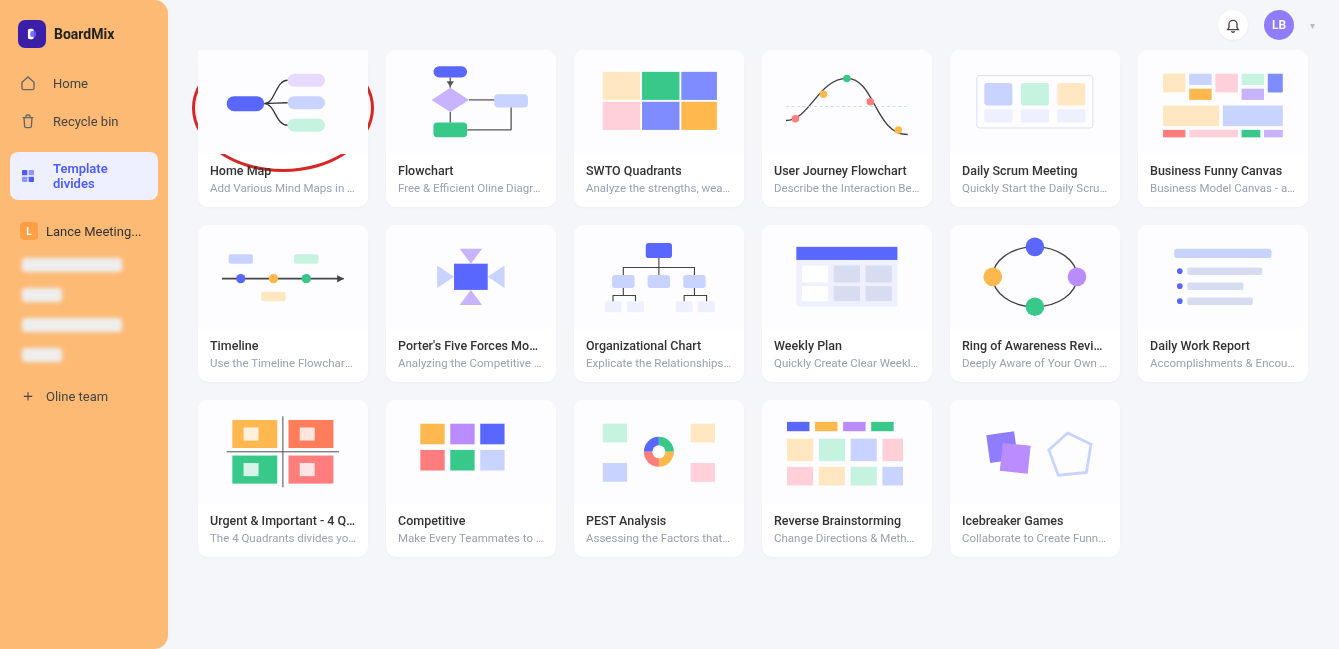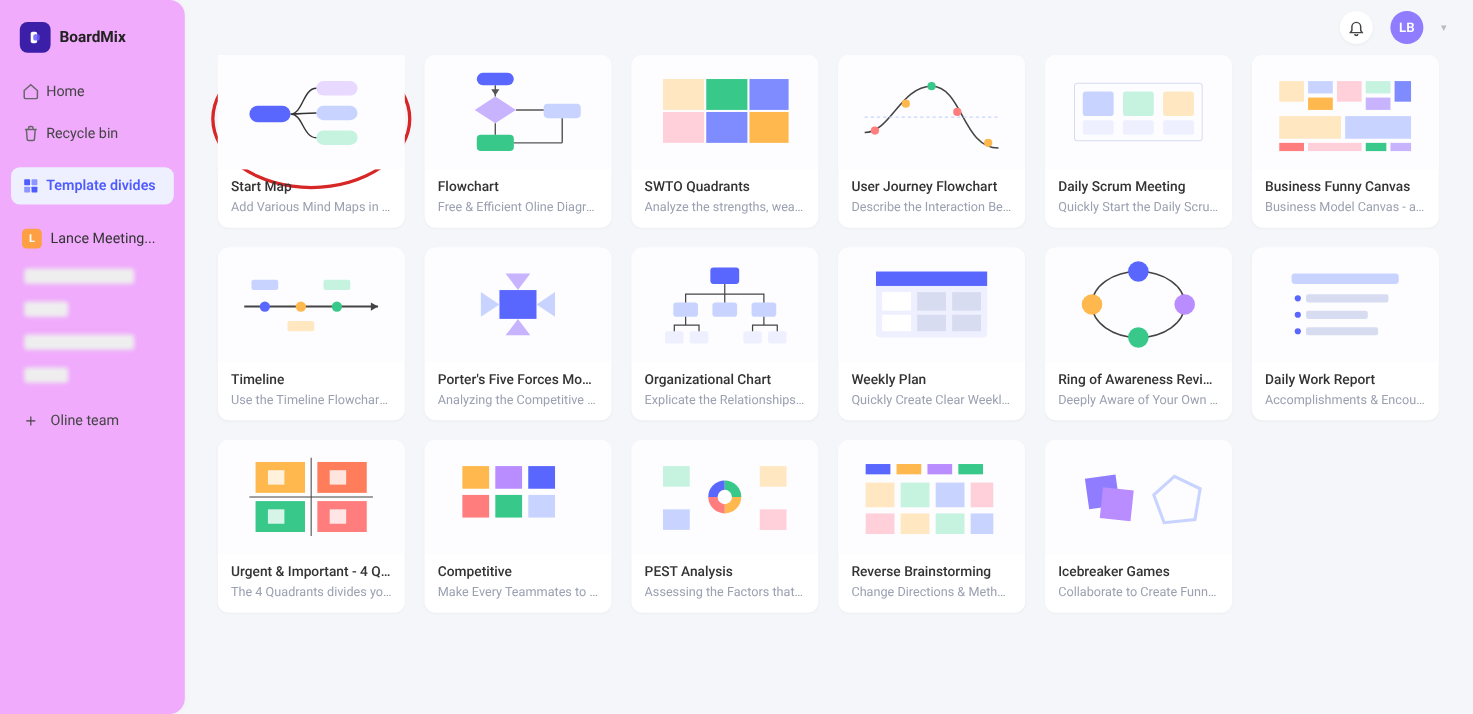--- a/index.html
+++ b/index.html
@@ -1,25 +1,25 @@
 <!DOCTYPE html>
 <html><head>
 <meta charset="utf-8">
 <style>
   * { box-sizing: border-box; margin: 0; padding: 0; }
   body { font-family: -apple-system, BlinkMacSystemFont, "Segoe UI", Roboto, Arial, sans-serif; background: #f5f6fa; color: #333; font-size: 13px; }
   .app { display: flex; height: 649px; width: 1339px; overflow: hidden; }
 
   
-  .sidebar { width: 168px; background: #f0abfc; border-radius: 0 14px 14px 0; padding: 14px 10px; display: flex; flex-direction: column; gap: 4px; box-shadow: 0 0 6px rgba(0,0,0,0.03); }
+  .sidebar { width: 168px; background: #fdba74; border-radius: 0 14px 14px 0; padding: 14px 10px; display: flex; flex-direction: column; gap: 4px; box-shadow: 0 0 6px rgba(0,0,0,0.03); }
   .logo-row { display: flex; align-items: center; gap: 8px; padding: 6px 8px 14px 8px; }
   .logo-badge { width: 28px; height: 28px; background: #3c1fa8; border-radius: 7px; display:flex; align-items:center; justify-content:center; }
   .logo-badge svg { width:14px; height:14px; }
   .logo-text { font-weight: 700; font-size: 14px; color: #222; }
-  .nav-item { display:flex; align-items:center; gap:6px; padding: 9px 10px; border-radius: 8px; cursor:pointer; color:#444; font-size:13px; }
+  .nav-item { display:flex; align-items:center; gap:17px; padding: 9px 10px; border-radius: 8px; cursor:pointer; color:#444; font-size:13px; }
   .nav-item .icn { width:16px; height:16px; display:flex; align-items:center; justify-content:center; color:#666; }
   .nav-item.active { background:#eef0ff; color:#4e5cff; font-weight:600; }
   .nav-item.active .icn { color:#4e5cff; }
   .section-gap { height:6px; }
   .team-row { display:flex; align-items:center; gap:8px; padding:8px 10px; border-radius:8px; cursor:pointer; font-size:13px; color:#333; }
   .team-badge { width:18px; height:18px; border-radius:4px; background:#ff9f43; color:#fff; font-size:10px; font-weight:700; display:flex; align-items:center; justify-content:center; }
   .team-name { white-space:nowrap; overflow:hidden; text-overflow:ellipsis; max-width:100px; }
   .blur-line { height:14px; margin:6px 12px; border-radius:3px; background:#eee; filter:blur(2px); }
   .blur-line.short { width:40px; }
   .blur-line.long { width:100px; }
@@ -134,21 +134,21 @@
         <div class="thumb">
           <svg viewBox="0 0 160 100">
             <rect x="20" y="44" width="40" height="16" rx="8" fill="#5a67ff"></rect>
             <rect x="85" y="20" width="40" height="14" rx="7" fill="#e7d9ff"></rect>
             <rect x="85" y="44" width="40" height="14" rx="7" fill="#c8d4ff"></rect>
             <rect x="85" y="68" width="40" height="14" rx="7" fill="#c6f2e0"></rect>
             <path d="M60 52 C72 52 72 27 85 27 M60 52 C72 52 72 51 85 51 M60 52 C72 52 72 75 85 75" stroke="#333" fill="none" stroke-width="1.4"></path>
           </svg>
         </div>
         <div class="card-body">
-          <div class="card-title">Start Map</div>
+          <div class="card-title">Home Map</div>
           <div class="card-desc">Add Various Mind Maps in Board...</div>
         </div>
       </div>
 
       <div class="card">
         <div class="thumb">
           <svg viewBox="0 0 160 100">
             <rect x="40" y="12" width="36" height="12" rx="6" fill="#5a67ff"></rect>
             <polygon points="58,35 78,48 58,61 38,48" fill="#c8b3ff"></polygon>
             <rect x="40" y="72" width="36" height="16" rx="4" fill="#38c98a"></rect>

